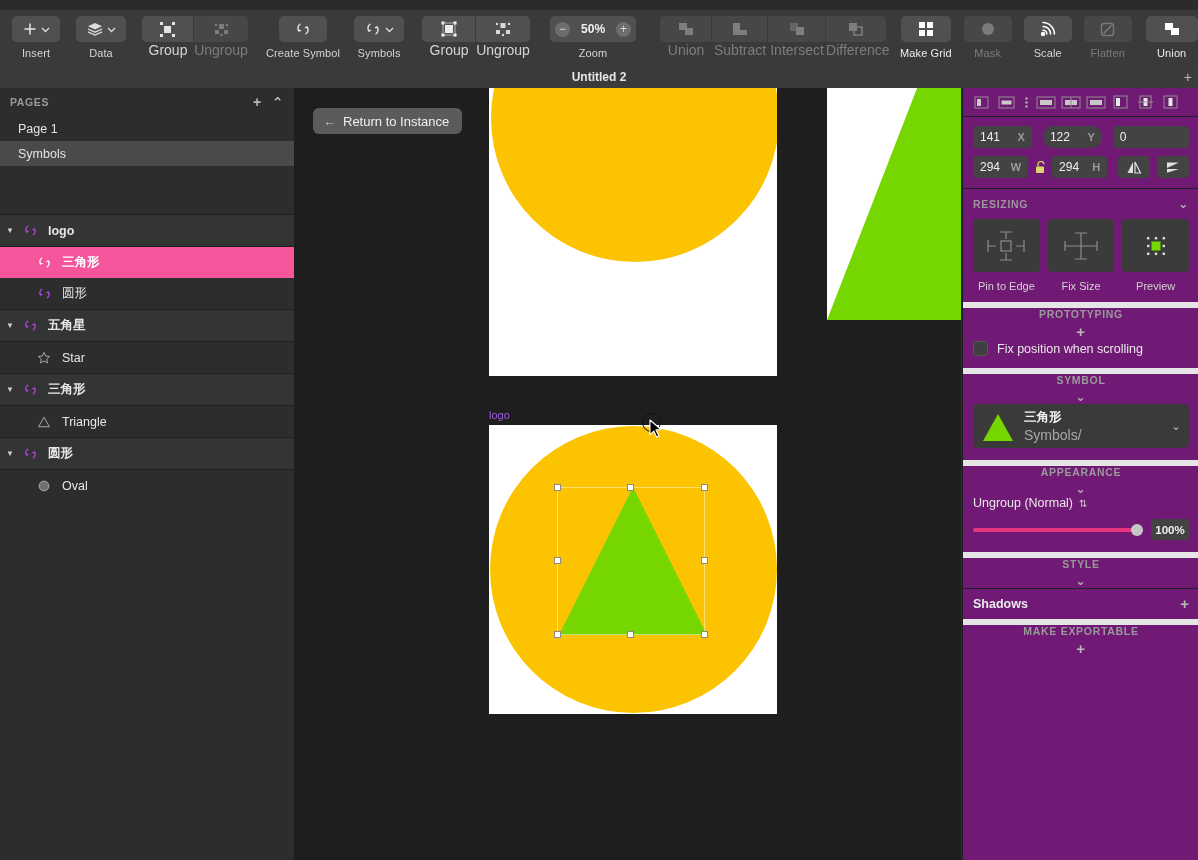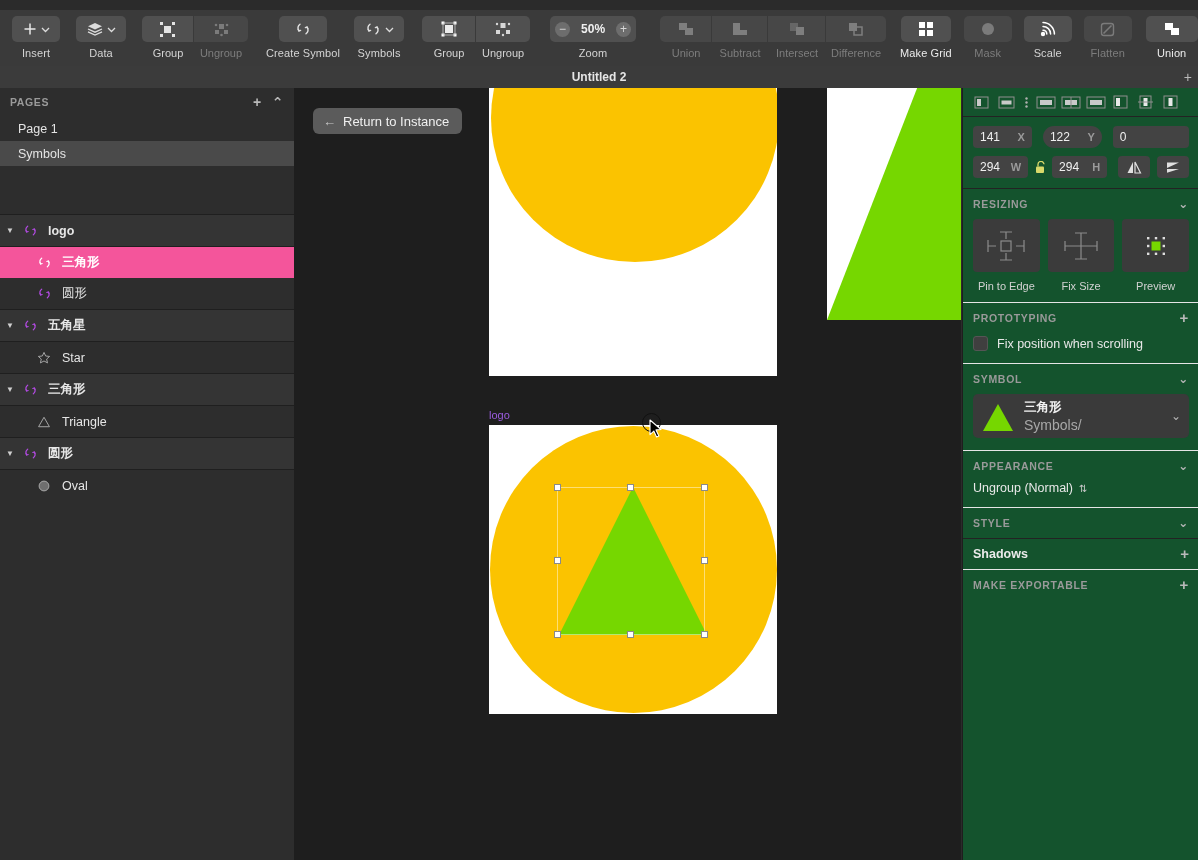--- a/index.html
+++ b/index.html
@@ -70,21 +70,21 @@
     letter-spacing: .1px;
   }
   .tb-label.dim { color: #7d7d7d; }
   .tb-label.strong { color: #ececec; }
   .seggroup {
     display: flex; border-radius: 5px; overflow: hidden; height: 26px;
   }
   .seggroup > .tb-btn { border-right: 1px solid #3a3a3a; }
   .seggroup > .tb-btn:last-child { border-right: none; }
   .seglabels { display: flex; }
-  .seglabels > span { text-align: center; font-size: 11px; margin-top: 5px; color: #d4d4d4; }
+  .seglabels > span { text-align: center; font-size: 14px; color: #d4d4d4; }
   .zoomctl {
     height: 26px; background: #505050; border-radius: 5px;
     display: flex; align-items: center; gap: 0; padding: 0 5px; width: 86px;
     justify-content: space-between; box-sizing: border-box;
   }
   .zoomval { font-size: 12px; color: #f0f0f0; font-weight: bold; }
   .circ-btn {
     width: 15px; height: 15px; border-radius: 50%; background: #6d6d6d;
     display: flex; align-items: center; justify-content: center;
     color: #d8d8d8; font-size: 12px; line-height: 1;
@@ -172,21 +172,21 @@
   }
   .cursor-ring {
     position: absolute; width: 19px; height: 19px; border-radius: 50%;
     border: 1.6px solid #111; box-sizing: border-box;
   }
   .cursor-arrow { position: absolute; }
 
   
   .inspector {
     position: absolute; left: 962px; top: 88px; width: 236px; height: 772px;
-    background: #14532d; border-left: 1px solid #1e1e1e; overflow: hidden;
+    background: #701a75; border-left: 1px solid #1e1e1e; overflow: hidden;
   }
   .align-row {
     height: 28px; display: flex; align-items: center; gap: 0;
     padding: 0 6px; border-bottom: 1px solid #232323;
   }
   .align-btn {
     width: 25px; height: 21px; display: flex; align-items: center;
     justify-content: center;
   }
   .align-dots { width: 14px; display:flex; align-items:center; justify-content:center; }
@@ -205,21 +205,21 @@
   .flipbtn {
     width: 38px; height: 22px; background: #434343; border-radius: 4px;
     display: flex; align-items: center; justify-content: center;
   }
   .sect-hdr {
     height: 30px; display: flex; align-items: center; padding: 0 10px;
     color: #9a9a9a; font-size: 10.5px; font-weight: bold; letter-spacing: .7px;
   }
   .sect-hdr .spacer { flex: 1; }
   .sect-hdr .tgl { color: #b5b5b5; font-size: 12px; }
-  .sect-hdr.divtop { border-top: 1px solid #e5e5e5; }
+  .sect-hdr.divtop { border-top: 6px solid #e5e5e5; flex-direction: column; }
   .resizing-body { display: flex; gap: 8px; padding: 0 10px 6px 10px; }
   .resize-card {
     width: 68px; height: 53px; background: #3b3b3b; border-radius: 4px;
     display: flex; align-items: center; justify-content: center;
   }
   .resize-labels { display: flex; gap: 8px; padding: 2px 10px 10px 10px; }
   .resize-labels > span {
     width: 68px; text-align: center; font-size: 11px; color: #d2d2d2;
   }
   .checkrow {
@@ -819,20 +819,27 @@
     <div class="sect-hdr divtop">
       <span>APPEARANCE</span>
       <span class="spacer"></span>
       <span class="tgl">⌄</span>
     </div>
     <div class="opacity-block">
       <div class="op-label">
         <span>Ungroup (Normal)</span>
         <span style="font-size:10px;color:#c9c9c9;">⇅</span>
       </div>
+      <div class="op-row">
+        <span class="slider">
+          <span class="track"></span>
+          <span class="knob"></span>
+        </span>
+        <span class="opval">100%</span>
+      </div>
     </div>
 
     <div class="sect-hdr divtop">
       <span>STYLE</span>
       <span class="spacer"></span>
       <span class="tgl">⌄</span>
     </div>
 
     <div class="rowitem">
       <span>Shadows</span>

